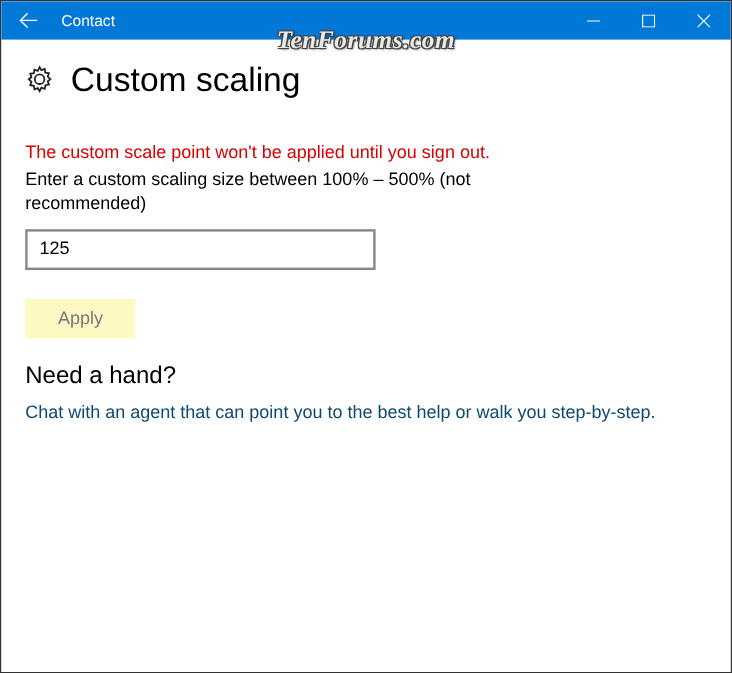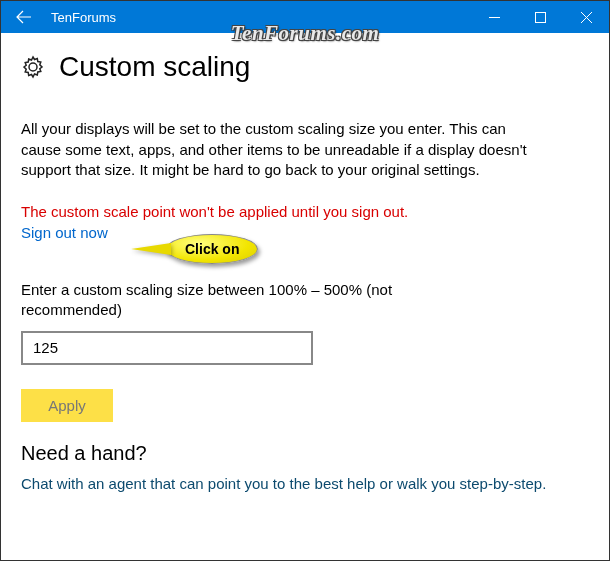--- a/index.html
+++ b/index.html
@@ -139,21 +139,21 @@
     padding: 0 10px;
     font-family: Liberation Sans, sans-serif;
     color: #000;
     outline: none;
     margin-bottom: 24px;
     display: block;
   }
   .apply-btn {
     width: 92px;
     height: 33px;
-    background: #fde047;
+    background: #fef9c3;
     border: none;
     color: #777;
     font-size: 15px;
     font-family: inherit;
     cursor: default;
     margin-bottom: 20px;
     display: block;
   }
   .help-heading {
     font-size: 20px;
@@ -174,21 +174,21 @@
 </style>
 </head>
 <body>
 
 <div class="titlebar">
   <div class="back-btn">
     <svg width="18" height="18" viewBox="0 0 18 18">
       <path d="M8 3 L2 9 L8 15 M2.5 9 H16" stroke="#fff" stroke-width="1.2" fill="none"></path>
     </svg>
   </div>
-  <div class="title">TenForums</div>
+  <div class="title">Contact</div>
   <div class="window-controls">
     <div class="win-ctrl">
       <svg width="11" height="11" viewBox="0 0 11 11">
           <path d="M0 5.5 H11" stroke="#fff" stroke-width="1"></path>
         </svg>
     </div>
     <div class="win-ctrl">
       <svg width="11" height="11" viewBox="0 0 11 11">
           <rect x="0.5" y="0.5" width="10" height="10" stroke="#fff" stroke-width="1" fill="none"></rect>
         </svg>
@@ -206,28 +206,23 @@
 <div class="content">
   <div class="page-header">
     <span class="gear">
       <svg width="24" height="24" viewBox="0 0 24 24">
         <path fill="none" stroke="#222" stroke-width="1.5" d="M12 8a4 4 0 100 8 4 4 0 000-8z M12 2l1.5 2.5 2.8-1 .5 3 3 .5-1 2.8L21 12l-2.2 1.7 1 2.8-3 .5-.5 3-2.8-1L12 22l-1.5-2.5-2.8 1-.5-3-3-.5 1-2.8L3 12l2.2-1.7-1-2.8 3-.5.5-3 2.8 1z"></path>
       </svg>
     </span>
     <h1 class="page-title">Custom scaling</h1>
   </div>
 
-  <p class="desc">All your displays will be set to the custom scaling size you enter. This can cause some text, apps, and other items to be unreadable if a display doesn't support that size. It might be hard to go back to your original settings.</p>
 
   <p class="warning">The custom scale point won't be applied until you sign out.</p>
-  <span class="signout-link">Sign out now</span>
-
-  <div class="callout-wrap">
-    <div class="callout">Click on</div>
-  </div>
+
 
   <p class="field-label">Enter a custom scaling size between 100% – 500% (not recommended)</p>
   <input type="text" class="text-input" value="125" style="">
 
   <button class="apply-btn" disabled="">Apply</button>
 
   <h2 class="help-heading">Need a hand?</h2>
   <p class="help-text">Chat with an agent that can point you to the best help or walk you step-by-step.</p>
 </div>
 

